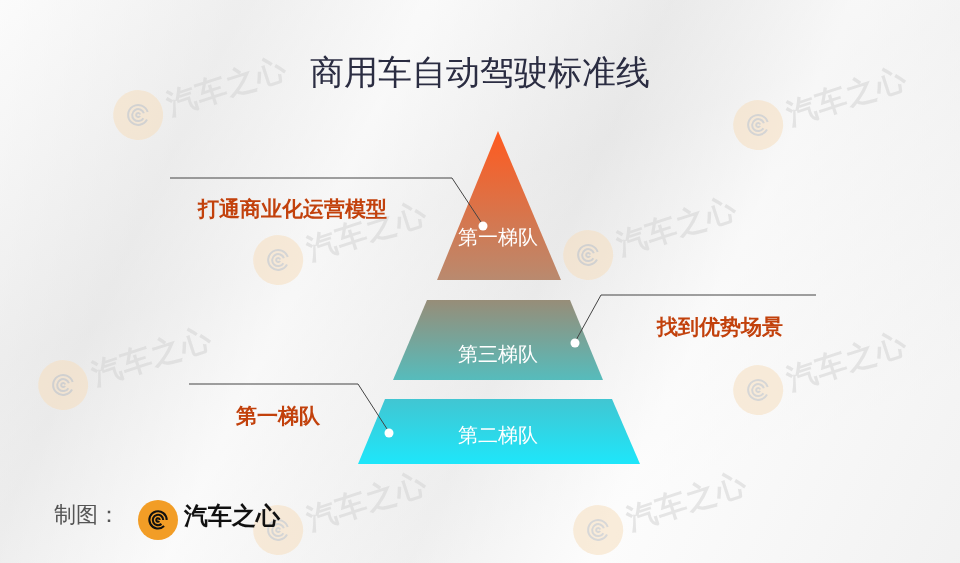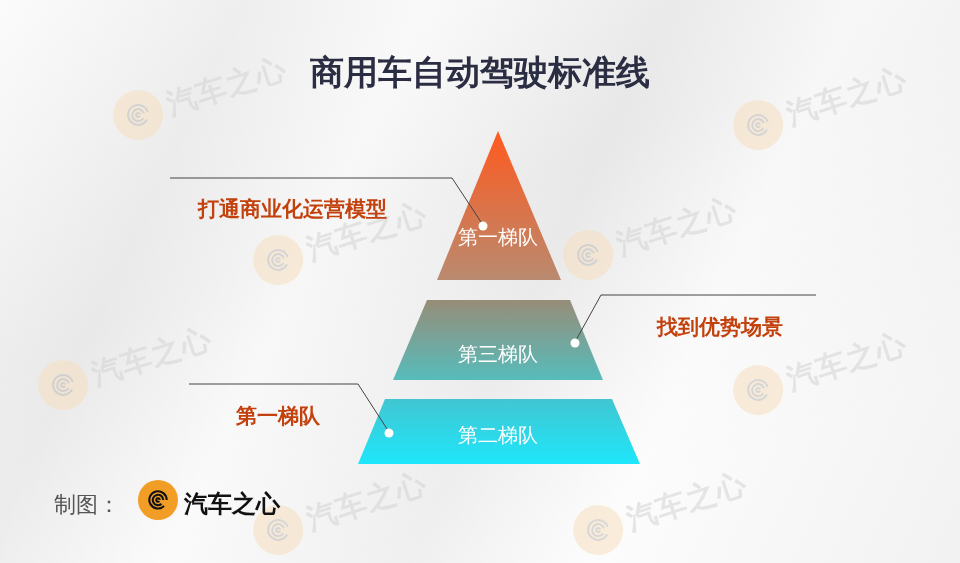--- a/index.html
+++ b/index.html
@@ -8,25 +8,25 @@
     background: #f1f1f1;
     background-image:
       linear-gradient(115deg, rgba(255,255,255,0.55) 0%, rgba(230,230,230,0.4) 20%, rgba(255,255,255,0.6) 35%, rgba(225,225,225,0.35) 55%, rgba(255,255,255,0.6) 70%, rgba(232,232,232,0.4) 100%),
       linear-gradient(160deg, rgba(255,255,255,0.4) 0%, rgba(220,220,220,0.3) 40%, rgba(255,255,255,0.5) 80%);
     font-family: "DejaVu Sans", "Liberation Sans", sans-serif;
   }
   .wm { position: absolute; display: flex; align-items: center; gap: 6px; transform: rotate(-18deg); opacity: 0.55; pointer-events: none; }
   .wm .circ { width: 50px; height: 50px; border-radius: 50%; background: #f7dfbf; display: flex; align-items: center; justify-content: center; }
   .wm .circ svg { width: 30px; height: 30px; }
   .wm .txt { font-size: 30px; font-weight: bold; color: #d4d4d4; letter-spacing: 1px; }
-  .title { position: absolute; top: 50px; left: 0; width: 960px; text-align: center; font-size: 34px; font-weight: bold; color: #2b2d42; }
+  .title { position: absolute; top: 50px; left: 0; width: 960px; text-align: center; font-size: 34px; font-weight: normal; color: #2b2d42; }
   svg.pyr { position: absolute; left: 0; top: 0; }
   .tier-label { position: absolute; color: #fff; font-size: 20px; text-align: center; }
   .side-label { position: absolute; font-size: 21px; font-weight: bold; color: #c2410c; white-space: nowrap; margin-left: 20px; }
-  .credit { position: absolute; left: 54px; top: 480px; display: flex; align-items: flex-end; }
+  .credit { position: absolute; left: 54px; top: 500px; display: flex; align-items: flex-start; }
   .credit .lbl { font-size: 22px; color: #555; margin-right: 18px; }
   .credit .logo-circ { width: 40px; height: 40px; border-radius: 50%; background: #f29d26; display: flex; align-items: center; justify-content: center; }
   .credit .brand { font-size: 24px; font-weight: bold; color: #111; margin-left: 6px; letter-spacing: 0px; }
 </style>
 </head>
 <body>
 
 <div class="wm" style="left:110px;top:70px;">
     <div class="circ">
       <svg viewBox="0 0 30 30">

